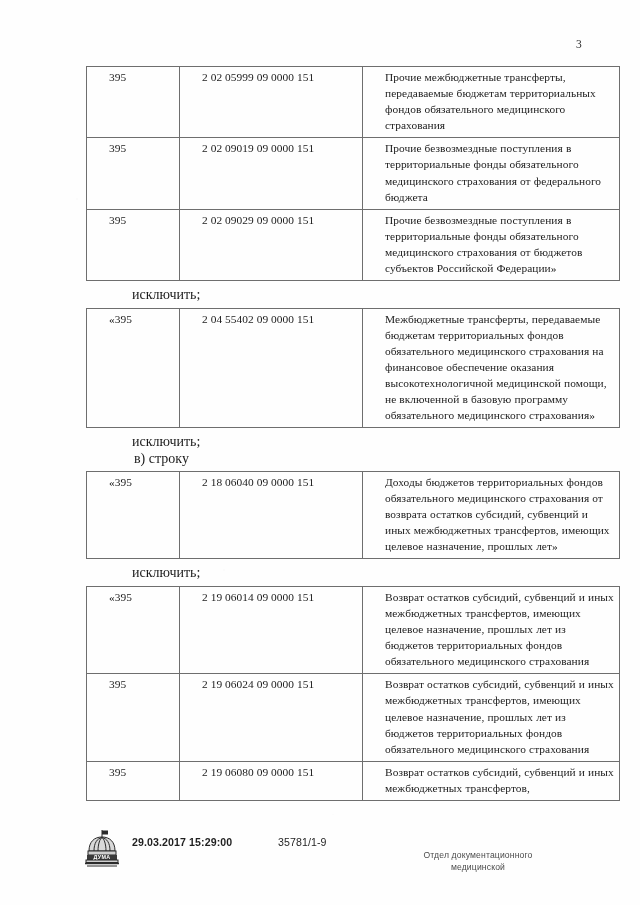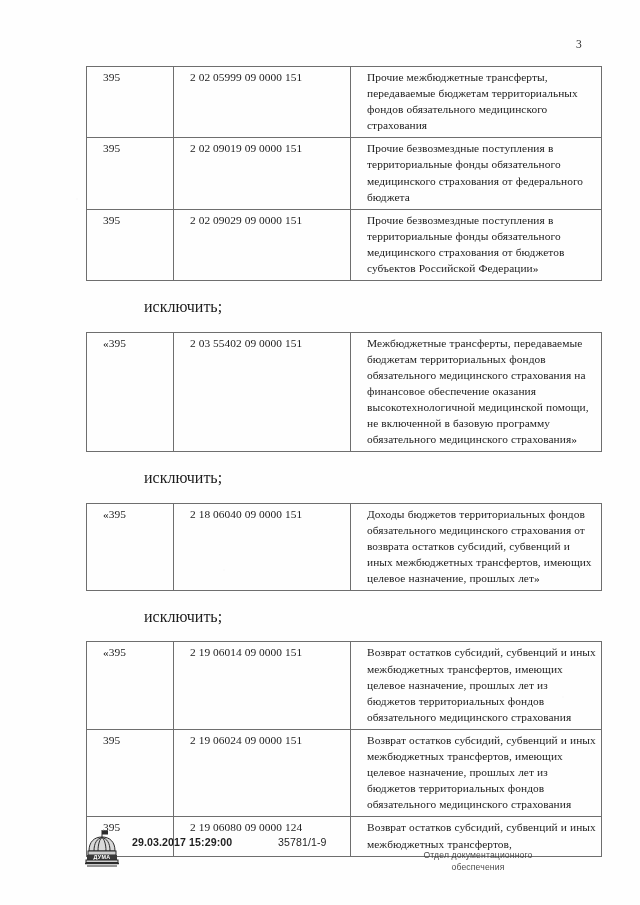--- a/index.html
+++ b/index.html
@@ -59,43 +59,43 @@
   table.codes {
     border-collapse: collapse;
     width: 452px;
     table-layout: fixed;
     margin: 0;
     color: #1c1c1c;
   }
   table.codes td {
     border: 1px solid #6e6e6e;
     vertical-align: top;
-    padding: 2px 4px 4px 16px;
+    padding: 2px 4px 4px 22px;
     font-size: 11.4px;
     line-height: 16.1px;
     letter-spacing: .05px;
   }
   td.col-admin  { width: 66px; }
   td.col-code   { width: 156px; }
   td.col-name   { width: 230px; }
 
   td.col-code, td.col-admin {
     white-space: nowrap;
   }
   td.col-name {
     word-spacing: .2px;
   }
 
   .blk { margin: 0 0 0 0; }
 
   
   .para {
-    margin: 16px;
+    margin: 4px;
     padding: 2px 0 0 0;
-    font-size: 16px;
+    font-size: 14px;
     line-height: 16.4px;
   }
   .para .l1 { display: block; padding-left: 42px; }
   .para .l2 { display: block; padding-left: 44px; }
 
   
   .footer {
     position: absolute;
     left: 0;
     right: 0;
@@ -175,59 +175,60 @@
     </table>
 
     <p class="para">
       <span class="l1">исключить;</span>
     </p>
 
     <table class="codes blk">
       <tbody>
         <tr>
           <td class="col-admin">«395</td>
-          <td class="col-code">2 03 55402 09 0000 151</td>
+          <td class="col-code">2 04 55402 09 0000 151</td>
           <td class="col-name">Межбюджетные трансферты, передаваемые бюджетам территориальных фондов обязательного медицинского страхования на финансовое обеспечение оказания высокотехнологичной медицинской помощи, не включенной в базовую программу обязательного медицинского страхования»</td>
+        </tr>
+      </tbody>
+    </table>
+
+    <p class="para">
+      <span class="l1">исключить;</span>
+      <span class="l2">в) строку</span>
+    </p>
+
+    <table class="codes blk">
+      <tbody>
+        <tr>
+          <td class="col-admin">«395</td>
+          <td class="col-code">2 18 06040 09 0000 151</td>
+          <td class="col-name">Доходы бюджетов территориальных фондов обязательного медицинского страхования от возврата остатков субсидий, субвенций и иных межбюджетных трансфертов, имеющих целевое назначение, прошлых лет»</td>
         </tr>
       </tbody>
     </table>
 
     <p class="para">
       <span class="l1">исключить;</span>
     </p>
 
     <table class="codes blk">
       <tbody>
         <tr>
           <td class="col-admin">«395</td>
-          <td class="col-code">2 18 06040 09 0000 151</td>
-          <td class="col-name">Доходы бюджетов территориальных фондов обязательного медицинского страхования от возврата остатков субсидий, субвенций и иных межбюджетных трансфертов, имеющих целевое назначение, прошлых лет»</td>
-        </tr>
-      </tbody>
-    </table>
-
-    <p class="para">
-      <span class="l1">исключить;</span>
-    </p>
-
-    <table class="codes blk">
-      <tbody>
-        <tr>
-          <td class="col-admin">«395</td>
           <td class="col-code">2 19 06014 09 0000 151</td>
           <td class="col-name">Возврат остатков субсидий, субвенций и иных межбюджетных трансфертов, имеющих целевое назначение, прошлых лет из бюджетов территориальных фондов обязательного медицинского страхования</td>
         </tr>
         <tr>
           <td class="col-admin">395</td>
           <td class="col-code">2 19 06024 09 0000 151</td>
           <td class="col-name">Возврат остатков субсидий, субвенций и иных межбюджетных трансфертов, имеющих  целевое назначение, прошлых лет из  бюджетов территориальных фондов обязательного медицинского страхования</td>
         </tr>
         <tr>
           <td class="col-admin">395</td>
-          <td class="col-code">2 19 06080 09 0000 124</td>
+          <td class="col-code">2 19 06080 09 0000 151</td>
           <td class="col-name">Возврат остатков субсидий, субвенций и иных межбюджетных трансфертов,</td>
         </tr>
       </tbody>
     </table>
 
   </div>
 
   <div class="footer">
 
     <div class="stamp-logo">
@@ -252,17 +253,17 @@
         </g>
         <text x="22" y="30.3" text-anchor="middle" font-family="'Liberation Sans', sans-serif" font-size="5.4" font-weight="bold" fill="#ffffff" letter-spacing=".4">ДУМА</text>
       </svg>
     </div>
 
     <div class="footer-date">29.03.2017 15:29:00</div>
     <div class="footer-regnum">35781/1-9</div>
 
     <div class="footer-dept">
       <span>Отдел документационного</span>
-      <span>обеспечения</span>
+      <span>медицинской</span>
     </div>
   </div>
 
 </div>
 
 </body></html>

